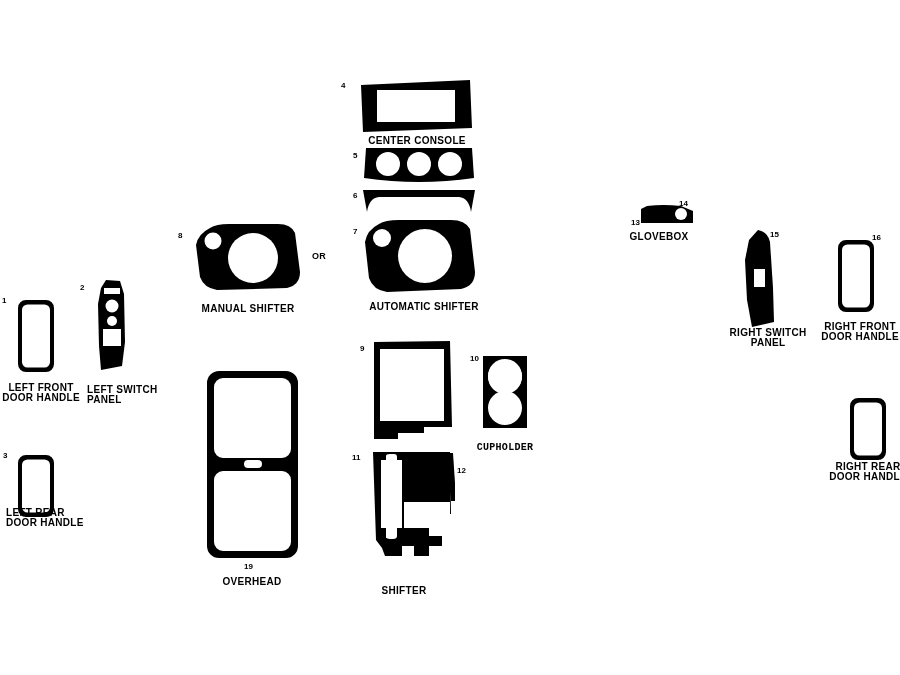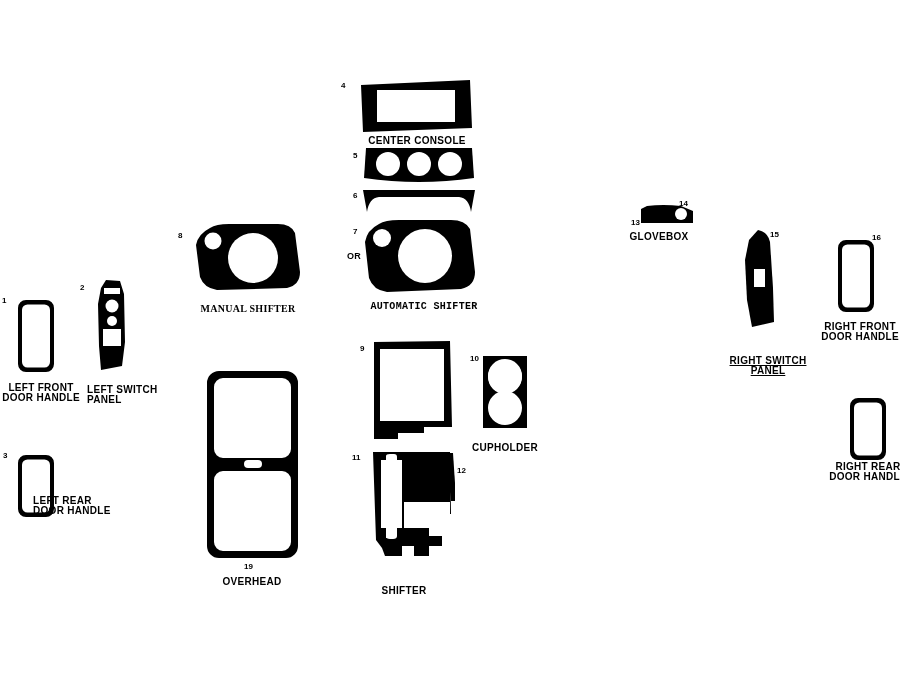--- a/index.html
+++ b/index.html
@@ -86,21 +86,21 @@
   <span class="caption left-align" style="left:87px; top:385px; width:90px;">LEFT SWITCH
 PANEL</span>
 
   <div class="part" style="left:18px; top:455px;">
     <svg width="36" height="62" viewBox="0 0 36 62">
       <path class="fill-blk" fill-rule="evenodd" d="M8,0 H28 A8,8 0 0 1 36,8 V54 A8,8 0 0 1 28,62 H8 A8,8 0 0 1 0,54 V8 A8,8 0 0 1 8,0 Z
            M9.5,4.5 H26.5 A5.5,5.5 0 0 1 32,10 V52 A5.5,5.5 0 0 1 26.5,57.5 H9.5 A5.5,5.5 0 0 1 4,52 V10 A5.5,5.5 0 0 1 9.5,4.5 Z"></path>
     </svg>
   </div>
   <span class="num" style="left:3px; top:452px;">3</span>
-  <span class="caption left-align" style="left:6px; top:496px; width:100px;margin-left:27px;">LEFT REAR
+  <span class="caption left-align" style="left:6px; top:508px; width:100px;">LEFT REAR
 DOOR HANDLE</span>
 
   <div class="part" style="left:359px; top:80px;">
     <svg width="113" height="52" viewBox="0 0 113 52">
       <path class="fill-blk" fill-rule="evenodd" d="M2,5 L111,0 L113,48 L4,52 Z
            M18,10 H96 V42 H18 Z"></path>
     </svg>
   </div>
   <span class="num" style="left:341px; top:82px;">4</span>
   <span class="caption" style="left:417px; top:136px; width:140px;">CENTER CONSOLE</span>
@@ -123,52 +123,52 @@
   <span class="num" style="left:353px; top:192px;">6</span>
 
   <div class="part" style="left:365px; top:220px;">
     <svg width="110" height="72" viewBox="0 0 110 72">
       <path class="fill-blk" fill-rule="evenodd" d="M14,4 Q20,0 34,0 L86,0 Q100,0 105,9 L110,52 Q110,66 96,69 L22,72 Q8,70 4,58 L0,22 Q2,10 14,4 Z"></path>
       <circle class="fill-wht" cx="17" cy="18" r="9"></circle>
       <circle class="fill-wht" cx="60" cy="36" r="27"></circle>
     </svg>
   </div>
   <span class="num" style="left:353px; top:228px;">7</span>
-  <span class="caption" style="left:424px; top:302px; width:160px;font-family:Liberation Mono, monospace;">AUTOMATIC SHIFTER</span>
+  <span class="caption" style="left:424px; top:302px; width:160px;">AUTOMATIC SHIFTER</span>
 
   <div class="part" style="left:196px; top:224px;">
     <svg width="104" height="66" viewBox="0 0 104 66">
       <path class="fill-blk" fill-rule="evenodd" d="M14,4 Q20,0 33,0 L82,0 Q95,0 99,9 L104,48 Q104,61 91,64 L21,66 Q8,64 4,53 L0,21 Q2,10 14,4 Z"></path>
       <circle class="fill-wht" cx="17" cy="17" r="8.5"></circle>
       <circle class="fill-wht" cx="57" cy="34" r="25"></circle>
     </svg>
   </div>
   <span class="num" style="left:178px; top:232px;">8</span>
-  <span class="caption" style="left:248px; top:304px; width:150px;font-family:Liberation Serif, serif;">MANUAL SHIFTER</span>
-
-  <span class="or-label" style="left:312px; top:251px;margin-left:35px;">OR</span>
+  <span class="caption" style="left:248px; top:304px; width:150px;">MANUAL SHIFTER</span>
+
+  <span class="or-label" style="left:312px; top:251px;">OR</span>
 
   <div class="part" style="left:372px; top:341px;">
     <svg width="80" height="98" viewBox="0 0 80 98">
       <path class="fill-blk" fill-rule="evenodd" d="M2,1 L78,0 L80,86 L52,86 L52,92 L26,92 L26,98 L2,98 Z
            M8,8 H72 V80 H8 Z"></path>
     </svg>
   </div>
   <span class="num" style="left:360px; top:345px;">9</span>
 
   <div class="part" style="left:483px; top:356px;">
     <svg width="44" height="72" viewBox="0 0 44 72">
       <path class="fill-blk" fill-rule="evenodd" d="M0,0 H44 V72 H0 Z
            M22,4 A17,17 0 0 1 22,38 A17,17 0 0 1 22,4 Z"></path>
       <circle class="fill-wht" cx="22" cy="20" r="17"></circle>
       <circle class="fill-wht" cx="22" cy="52" r="17"></circle>
     </svg>
   </div>
   <span class="num" style="left:470px; top:355px;">10</span>
-  <span class="caption" style="left:505px; top:443px; width:100px;">CUPHOLDER</span>
+  <span class="caption" style="left:505px; top:443px; width:100px;font-family:Liberation Mono, monospace;">CUPHOLDER</span>
 
   <div class="part" style="left:372px; top:452px;">
     <svg width="82" height="112" viewBox="0 0 82 112">
       <path class="fill-blk" fill-rule="evenodd" d="M1,0 L78,0 L79,62 L57,62 L57,84 L70,84 L70,94 L57,94 L57,104 L42,104 L42,94 L30,94 L30,104 L13,104 L10,96 L4,88 Z
            M9,8 H30 V76 H9 Z
            M14,4 H24 V86 H14 Z"></path>
       <rect class="fill-wht" x="9" y="10" width="21" height="65"></rect>
       <path class="fill-wht" d="M14,4 Q14,2 18,2 L22,2 Q25,2 25,5 L25,84 Q25,87 21,87 L18,87 Q14,87 14,84 Z"></path>
       <rect class="fill-wht" x="32" y="50" width="46" height="26"></rect>
     </svg>
@@ -193,21 +193,21 @@
   <span class="num" style="left:679px; top:200px;">14</span>
   <span class="caption" style="left:659px; top:232px; width:110px;">GLOVEBOX</span>
 
   <div class="part" style="left:744px; top:230px;">
     <svg width="30" height="97" viewBox="0 0 30 97">
       <path class="fill-blk" fill-rule="evenodd" d="M14,0 Q24,2 26,12 L29,58 L30,92 L8,97 L3,70 L1,30 L5,10 Z"></path>
       <rect class="fill-wht" x="10" y="39" width="11" height="18"></rect>
     </svg>
   </div>
   <span class="num" style="left:770px; top:231px;text-align:right;">15</span>
-  <span class="caption" style="left:768px; top:356px; width:110px;text-decoration:underline;">RIGHT SWITCH
+  <span class="caption" style="left:768px; top:328px; width:110px;">RIGHT SWITCH
 PANEL</span>
 
   <div class="part" style="left:838px; top:240px;">
     <svg width="36" height="72" viewBox="0 0 36 72">
       <path class="fill-blk" fill-rule="evenodd" d="M8,0 H28 A8,8 0 0 1 36,8 V64 A8,8 0 0 1 28,72 H8 A8,8 0 0 1 0,64 V8 A8,8 0 0 1 8,0 Z
            M9.5,4.5 H26.5 A5.5,5.5 0 0 1 32,10 V62 A5.5,5.5 0 0 1 26.5,67.5 H9.5 A5.5,5.5 0 0 1 4,62 V10 A5.5,5.5 0 0 1 9.5,4.5 Z"></path>
     </svg>
   </div>
   <span class="num" style="left:872px; top:234px;">16</span>
   <span class="caption" style="left:860px; top:322px; width:110px;">RIGHT FRONT

